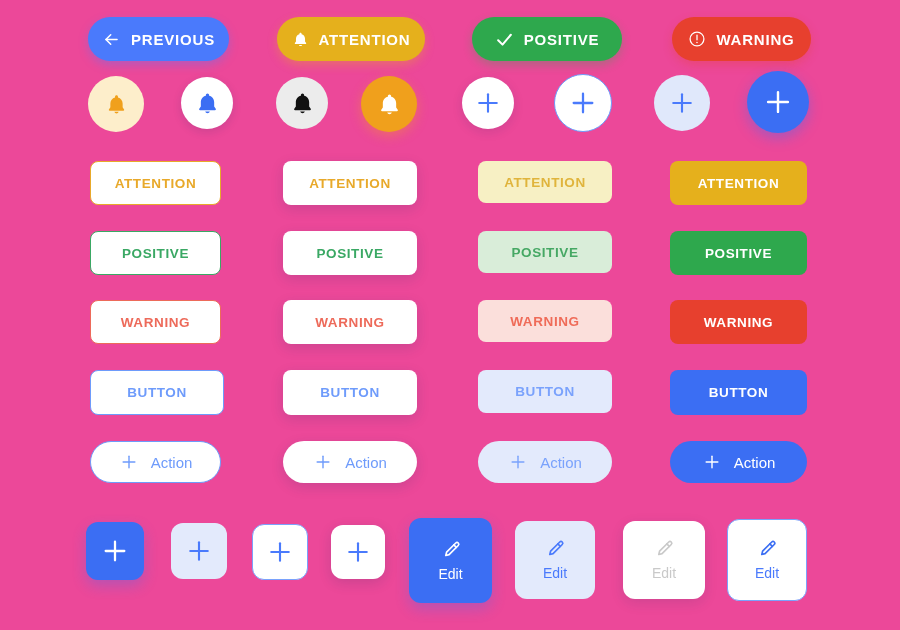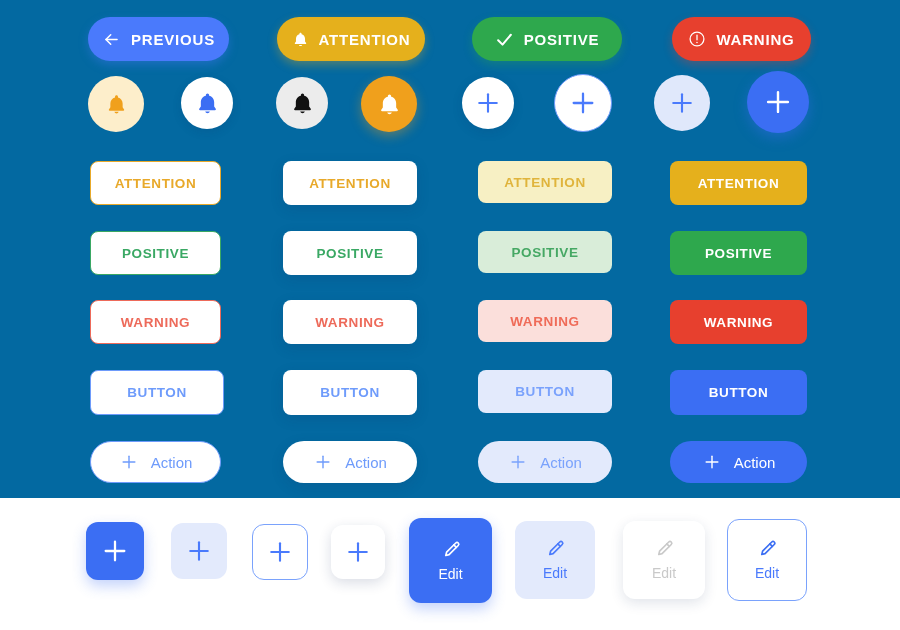--- a/index.html
+++ b/index.html
@@ -3,21 +3,21 @@
 <meta charset="utf-8">
 <style>
   * { box-sizing: border-box; }
   html, body {
     margin: 0; padding: 0;
     width: 900px; height: 630px;
     background: #ffffff;
     font-family: "Liberation Sans", sans-serif;
     overflow: hidden;
   }
-  #stage { position: relative; width: 900px; height: 498px; background: #0369a1; }
+  #stage { position: relative; width: 900px; height: 630px; background: #ec4899; }
 
   .abs { position: absolute; }
 
   
   .pill {
     height: 44px;
     border-radius: 22px;
     display: flex; align-items: center; justify-content: center;
     gap: 10px;
     padding: 0 22px;

